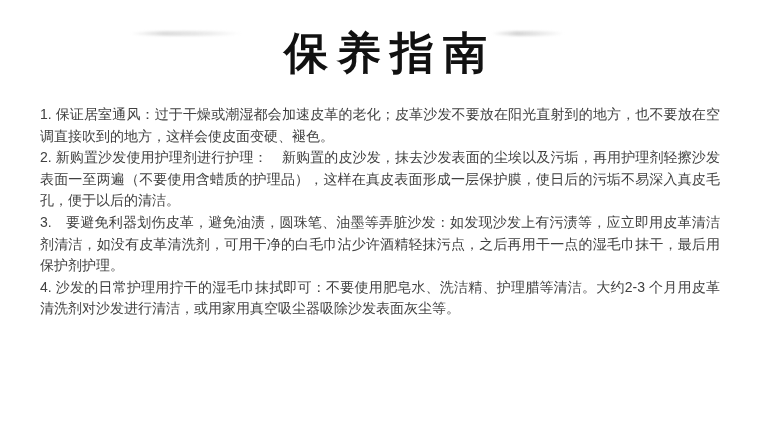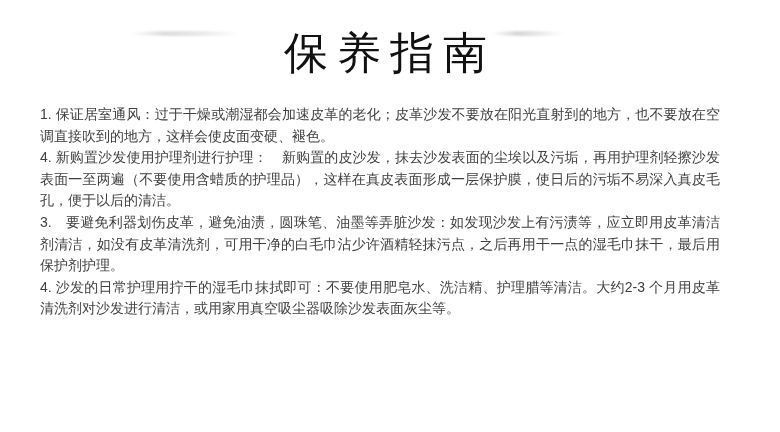--- a/index.html
+++ b/index.html
@@ -22,21 +22,21 @@
   }
   .doc-title {
     position: absolute;
     top: 30px;
     left: 0;
     width: 100%;
     margin: 0;
     text-align: center;
     font-size: 44px;
     line-height: 1.05;
-    font-weight: 400;
+    font-weight: 700;
     letter-spacing: 9px;
     color: #111111;
     white-space: nowrap;
   }
   .doc-body {
     position: absolute;
     left: 40px;
     top: 104px;
     width: 680px;
     font-size: 14px;
@@ -73,18 +73,18 @@
 
 <div class="page">
 
   <div class="smudge smudge-a"></div>
   <div class="smudge smudge-b"></div>
 
   <h1 class="doc-title">保养指南</h1>
 
   <div class="doc-body">
     <p>1. 保证居室通风：过于干燥或潮湿都会加速皮革的老化；皮革沙发不要放在阳光直射到的地方，也不要放在空调直接吹到的地方，这样会使皮面变硬、褪色。</p>
-    <p>4. 新购置沙发使用护理剂进行护理：　新购置的皮沙发，抹去沙发表面的尘埃以及污垢，再用护理剂轻擦沙发表面一至两遍（不要使用含蜡质的护理品），这样在真皮表面形成一层保护膜，使日后的污垢不易深入真皮毛孔，便于以后的清洁。</p>
+    <p>2. 新购置沙发使用护理剂进行护理：　新购置的皮沙发，抹去沙发表面的尘埃以及污垢，再用护理剂轻擦沙发表面一至两遍（不要使用含蜡质的护理品），这样在真皮表面形成一层保护膜，使日后的污垢不易深入真皮毛孔，便于以后的清洁。</p>
     <p>3.　要避免利器划伤皮革，避免油渍，圆珠笔、油墨等弄脏沙发：如发现沙发上有污渍等，应立即用皮革清洁剂清洁，如没有皮革清洗剂，可用干净的白毛巾沾少许酒精轻抹污点，之后再用干一点的湿毛巾抹干，最后用保护剂护理。</p>
     <p>4. 沙发的日常护理用拧干的湿毛巾抹拭即可：不要使用肥皂水、洗洁精、护理腊等清洁。大约2-3 个月用皮革清洗剂对沙发进行清洁，或用家用真空吸尘器吸除沙发表面灰尘等。</p>
   </div>
 
 </div>
 
 </body></html>

